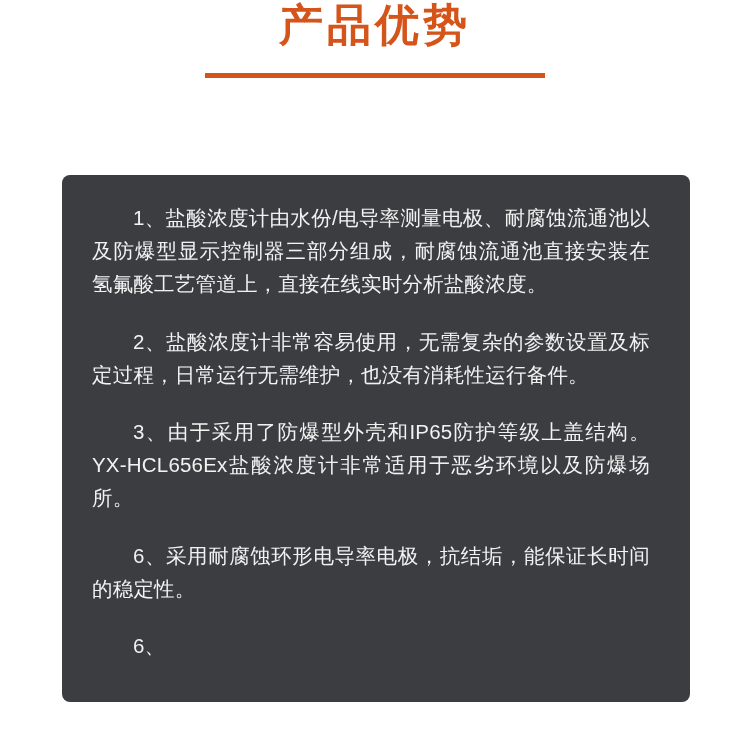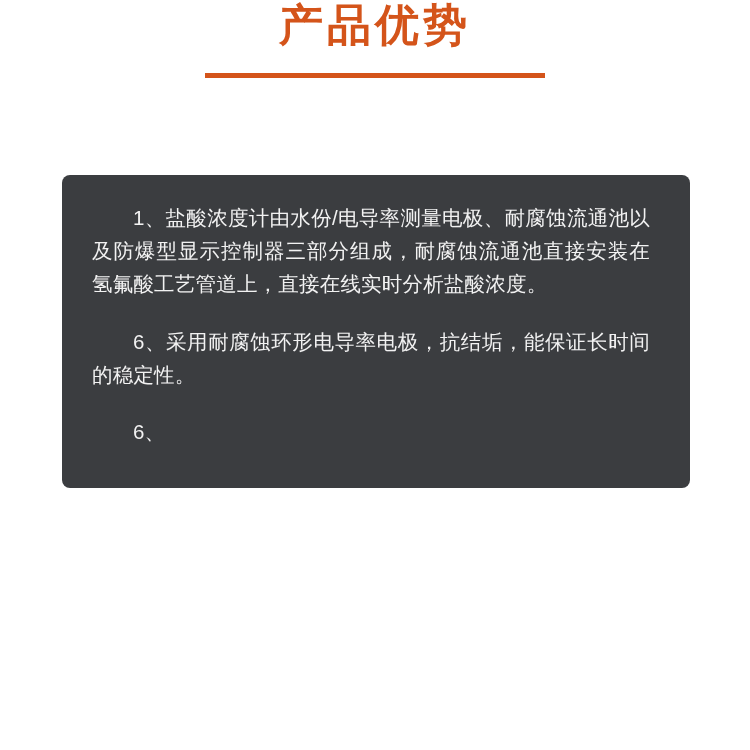--- a/index.html
+++ b/index.html
@@ -69,17 +69,19 @@
 
 <div class="page">
 
   <div class="header">
     <h1 class="header-title">产品优势</h1>
     <div class="header-rule"></div>
   </div>
 
   <div class="content-card">
     <p class="para indent">1、盐酸浓度计由水份/电导率测量电极、耐腐蚀流通池以及防爆型显示控制器三部分组成，耐腐蚀流通池直接安装在氢氟酸工艺管道上，直接在线实时分析盐酸浓度。</p>
+    <p class="para indent">2、盐酸浓度计非常容易使用，无需复杂的参数设置及标定过程，日常运行无需维护，也没有消耗性运行备件。</p>
+    <p class="para indent">3、由于采用了防爆型外壳和IP65防护等级上盖结构。YX-HCL656Ex盐酸浓度计非常适用于恶劣环境以及防爆场所。</p>
     <p class="para indent">6、采用耐腐蚀环形电导率电极，抗结垢，能保证长时间的稳定性。</p>
     <p class="para indent">6、</p>
   </div>
 
 </div>
 
 </body></html>

